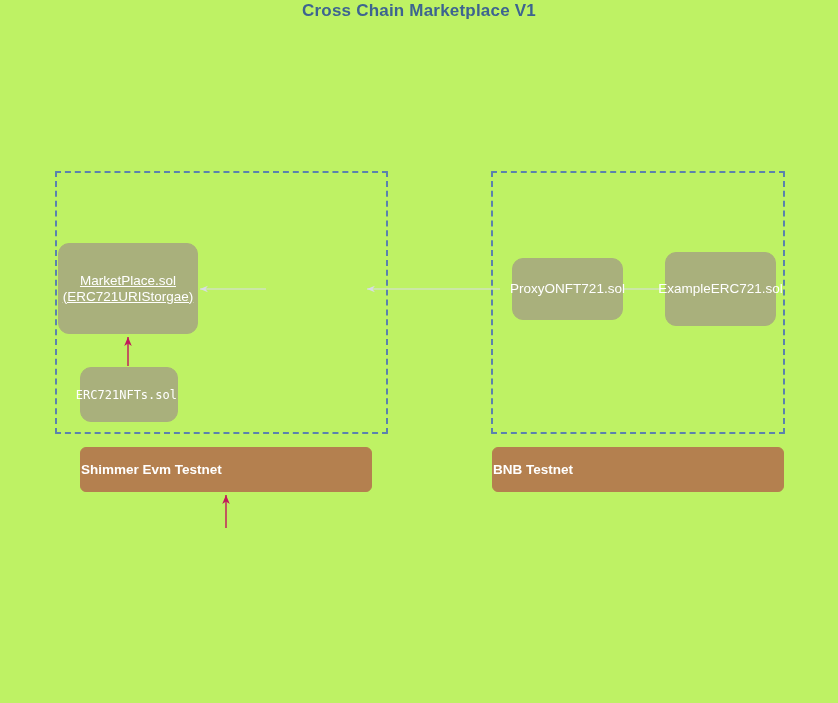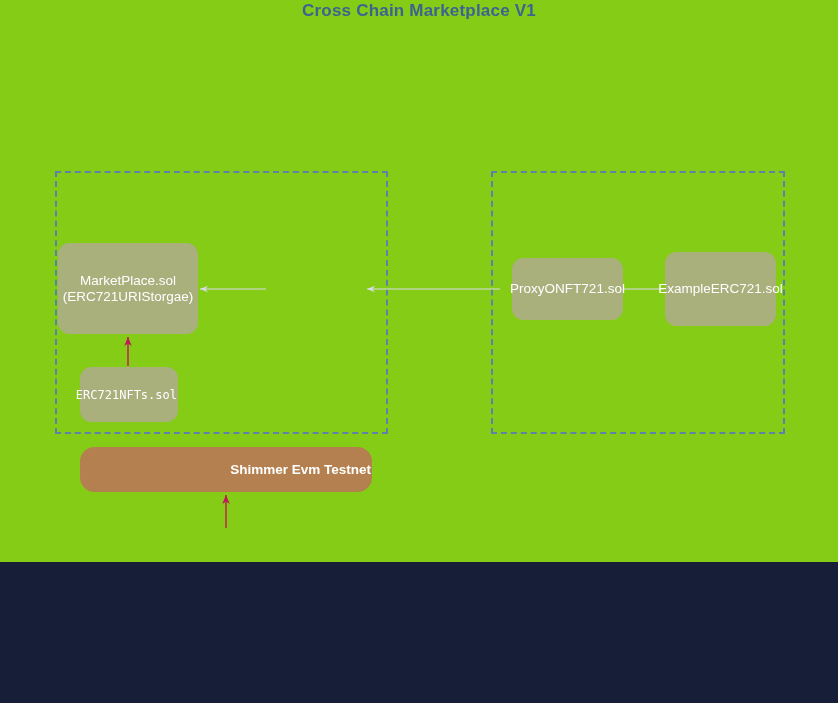--- a/index.html
+++ b/index.html
@@ -3,22 +3,22 @@
 <meta charset="utf-8">
 <style>
   html, body {
     margin: 0;
     padding: 0;
     background: #171f38;
   }
   #canvas {
     position: relative;
     width: 838px;
-    height: 562px;
-    background: #84cc16;
+    height: 703px;
+    background: #bef264;
     overflow: hidden;
     font-family: "Liberation Sans", sans-serif;
   }
 
   
   #title-block {
     position: absolute;
     left: 0;
     top: 0;
     width: 838px;
@@ -55,35 +55,35 @@
     font-size: 13.5px;
     line-height: 16px;
     white-space: nowrap;
   }
   .node .label { display: block; }
   .node.mono {
     font-family: "DejaVu Sans Mono", "Liberation Mono", monospace;
     font-size: 12px;
     justify-content: flex-end;
   }
-  .node.wrap { white-space: normal; }
+  .node.wrap { white-space: normal; text-decoration: underline; }
 
   
   .chain {
     position: absolute;
     box-sizing: border-box;
     background: #b4804f;
     border: 1px solid #b4804f;
-    border-radius: 14px;
+    border-radius: 6px;
     color: #ffffff;
     font-weight: bold;
     font-size: 13.5px;
     display: flex;
     align-items: center;
-    justify-content: flex-end;
+    justify-content: flex-start;
     text-align: center;
     white-space: nowrap;
   }
 
   
   #edges {
     position: absolute;
     left: 0;
     top: 0;
     width: 838px;
@@ -141,15 +141,18 @@
   </div>
 
   <div class="node" style="left:665px; top:252px; width:111px; height:74px;">
     <span class="label">ExampleERC721.sol</span>
   </div>
 
   <div class="chain" style="left:80px; top:447px; width:292px; height:45px;">
     <span class="label">Shimmer Evm Testnet</span>
   </div>
 
+  <div class="chain" style="left:492px; top:447px; width:292px; height:45px;">
+    <span class="label">BNB Testnet</span>
+  </div>
 
 
 </div>
 
 </body></html>

